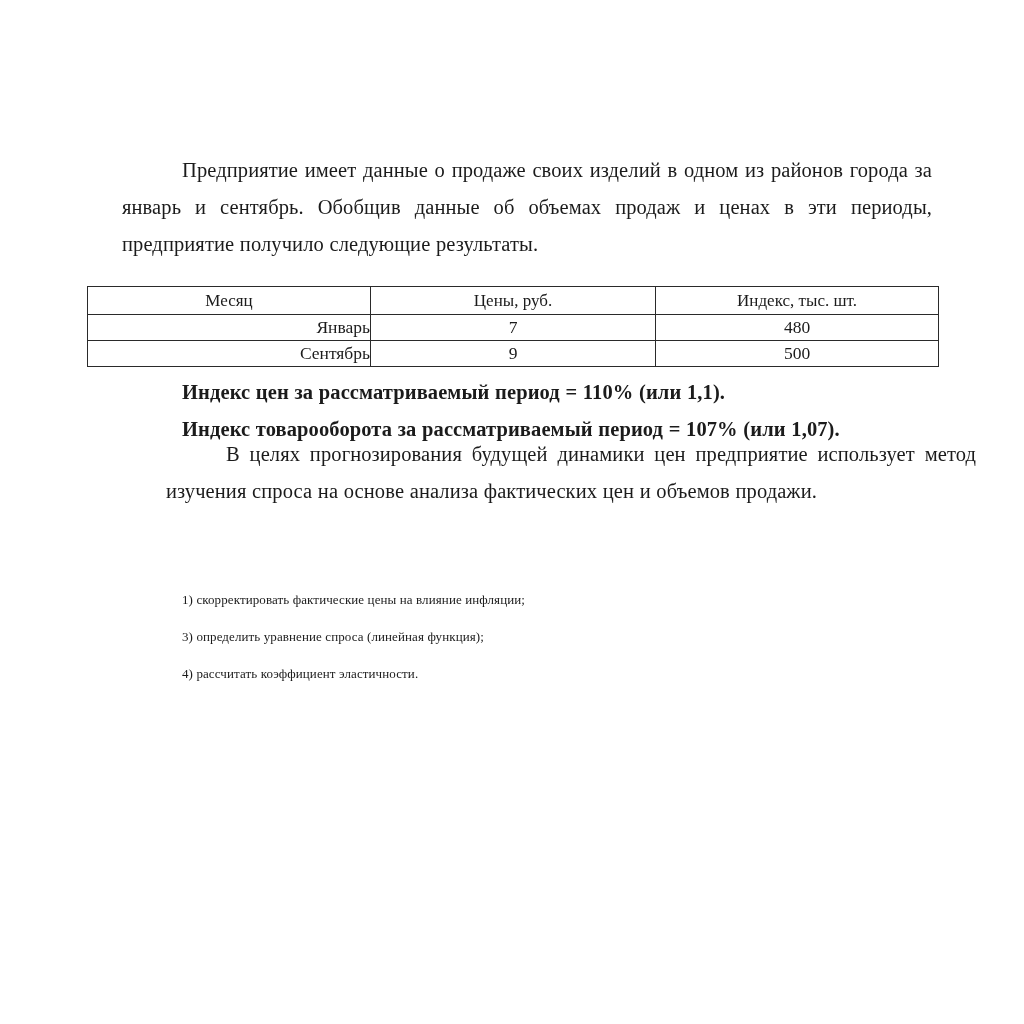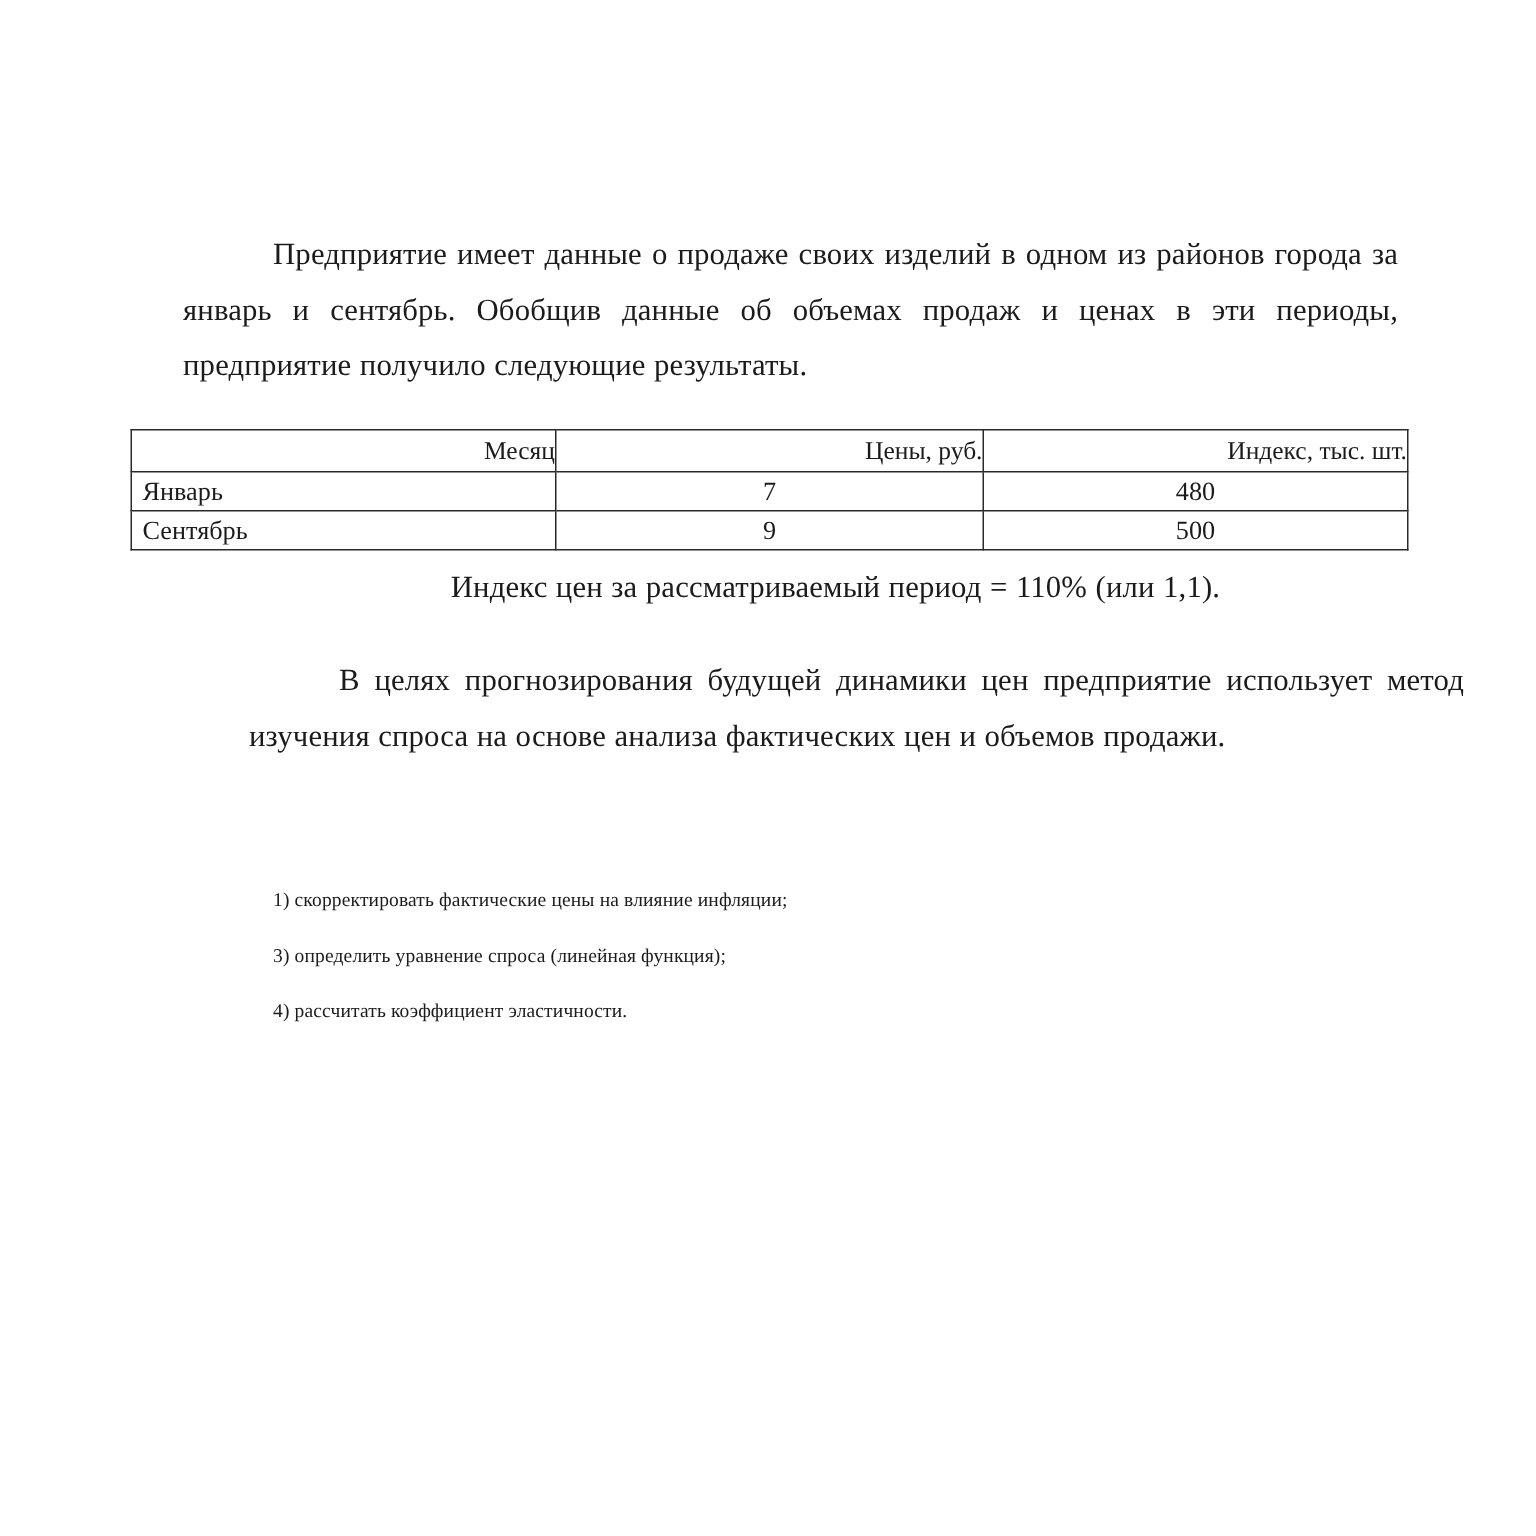--- a/index.html
+++ b/index.html
@@ -38,21 +38,22 @@
     line-height: 37px;
     text-align: justify;
     text-justify: inter-word;
     text-indent: 60px;
     letter-spacing: 0.1px;
     word-spacing: 0.4px;
   }
 
   
   p.para.no-justify {
-    text-align: center;
+    text-align: left;
+    font-weight: bold;
   }
 
   
   .data-table-wrap {
     position: absolute;
     left: 87px;
     top: 286px;
     width: 851px;
   }
   table.data-table {
@@ -70,25 +71,25 @@
   table.data-table td {
     border: 1.3px solid #ololo;
     border: 1.3px solid #2a2a2a;
     padding: 0;
     height: 25px;
     vertical-align: middle;
     font-weight: normal;
   }
   table.data-table thead th {
     height: 27px;
-    text-align: right;
+    text-align: center;
     font-size: 17px;
   }
   table.data-table tbody td.month-cell {
-    text-align: left;
+    text-align: right;
     padding-left: 7px;
     font-size: 17.5px;
   }
   table.data-table tbody td.num-cell {
     text-align: center;
     font-size: 17.5px;
   }
 
   
   .list-block { }
@@ -137,20 +138,21 @@
           <td class="month-cell">Сентябрь</td>
           <td class="num-cell">9</td>
           <td class="num-cell">500</td>
         </tr>
       </tbody>
     </table>
   </div>
 
   <div class="doc-body" style="top:374px;">
     <p class="para no-justify">Индекс цен за рассматриваемый период = 110% (или 1,1).</p>
+    <p class="para no-justify">Индекс товарооборота за рассматриваемый период = 107% (или 1,07).</p>
   </div>
 
   <div class="doc-body" style="top:436px;margin-left:44px;">
     <p class="para">В целях прогнозирования будущей динамики цен предприятие использует метод изучения спроса на основе анализа фактических цен и объемов продажи.</p>
   </div>
 
   <div class="doc-body list-block" style="top:581px;">
     <p class="list-item single">1) скорректировать фактические цены на влияние инфляции;</p>
     <p class="list-item single">3) определить уравнение спроса (линейная функция);</p>
     <p class="list-item single">4) рассчитать коэффициент эластичности.</p>

